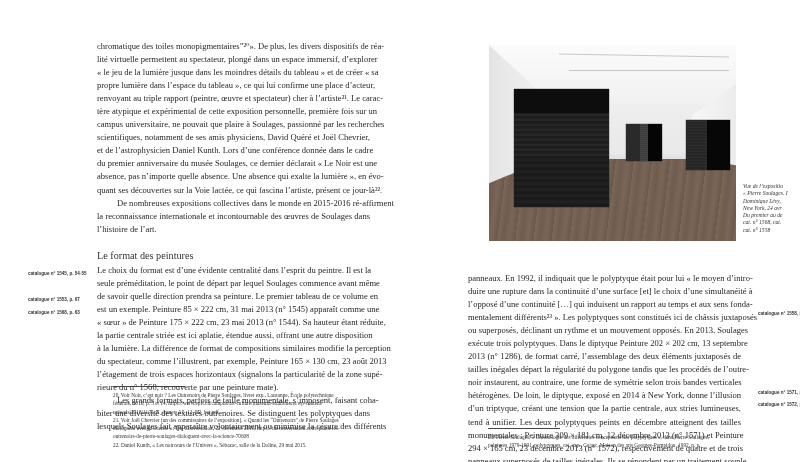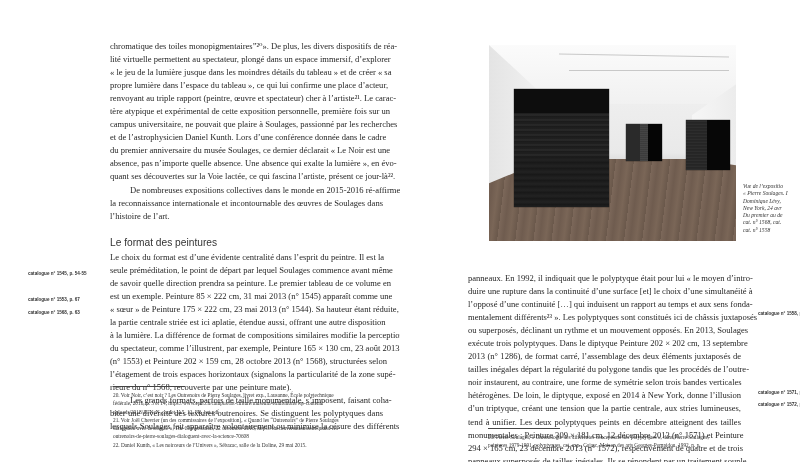--- a/index.html
+++ b/index.html
@@ -17,26 +17,26 @@
     position: absolute;
     font-size: 8.55px;
     line-height: 13.05px;
     text-align: justify;
     color: #262626;
   }
   .line { display: block; text-align: justify; text-align-last: justify; white-space: nowrap; height: 13.05px; }
   .line.last { text-align-last: left; }
   .line.indent { padding-left: 20px; }
 
-  #left-body { left: 110px; top: 40px; width: 273px; }
+  #left-body { left: 97px; top: 40px; width: 273px; }
   #right-body { left: 468px; top: 272px; width: 273px; }
 
   .section-heading {
     display: block;
-    font-family: Liberation Sans, sans-serif;
+    font-family: Liberation Serif, serif;
     font-size: 10.2px;
     color: #333;
     height: 14px;
     margin-top: 13px;
     margin-bottom: 1px;
   }
 
   .margin-note {
     position: absolute;
     font-family: "Liberation Sans", "DejaVu Sans", sans-serif;
@@ -100,41 +100,41 @@
 
   <div class="body-text" id="left-body">
     <div>
       <span class="line">chromatique des toiles monopigmentaires”²⁰». De plus, les divers dispositifs de réa-</span>
       <span class="line">lité virtuelle permettent au spectateur, plongé dans un espace immersif, d’explorer</span>
       <span class="line">« le jeu de la lumière jusque dans les moindres détails du tableau » et de créer « sa</span>
       <span class="line">propre lumière dans l’espace du tableau », ce qui lui confirme une place d’acteur,</span>
       <span class="line">renvoyant au triple rapport (peintre, œuvre et spectateur) cher à l’artiste²¹. Le carac-</span>
       <span class="line">tère atypique et expérimental de cette exposition personnelle, première fois sur un</span>
       <span class="line">campus universitaire, ne pouvait que plaire à Soulages, passionné par les recherches</span>
+      <span class="line">scientifiques, notamment de ses amis physiciens, David Quéré et Joël Chevrier,</span>
       <span class="line">et de l’astrophysicien Daniel Kunth. Lors d’une conférence donnée dans le cadre</span>
       <span class="line">du premier anniversaire du musée Soulages, ce dernier déclarait « Le Noir est une</span>
       <span class="line">absence, pas n’importe quelle absence. Une absence qui exalte la lumière », en évo-</span>
       <span class="line last">quant ses découvertes sur la Voie lactée, ce qui fascina l’artiste, présent ce jour-là²².</span>
     </div>
     <div>
       <span class="line indent">De nombreuses expositions collectives dans le monde en 2015-2016 ré-affirment</span>
       <span class="line">la reconnaissance internationale et incontournable des œuvres de Soulages dans</span>
       <span class="line last">l’histoire de l’art.</span>
     </div>
     <span class="section-heading">Le format des peintures</span>
     <div>
       <span class="line">Le choix du format est d’une évidente centralité dans l’esprit du peintre. Il est la</span>
       <span class="line">seule préméditation, le point de départ par lequel Soulages commence avant même</span>
       <span class="line">de savoir quelle direction prendra sa peinture. Le premier tableau de ce volume en</span>
       <span class="line">est un exemple. Peinture 85 × 222 cm, 31 mai 2013 (n° 1545) apparaît comme une</span>
       <span class="line">« sœur » de Peinture 175 × 222 cm, 23 mai 2013 (n° 1544). Sa hauteur étant réduite,</span>
       <span class="line">la partie centrale striée est ici aplatie, étendue aussi, offrant une autre disposition</span>
       <span class="line">à la lumière. La différence de format de compositions similaires modifie la perception</span>
       <span class="line">du spectateur, comme l’illustrent, par exemple, Peinture 165 × 130 cm, 23 août 2013</span>
-      <span class="line">(n° 1553) et Peinture 202 × 159 cm, 28 octobre 2013 (n° 1568), structurées selon</span>
       <span class="line">l’étagement de trois espaces horizontaux (signalons la particularité de la zone supé-</span>
       <span class="line last">rieure du n° 1568, recouverte par une peinture mate).</span>
     </div>
     <div>
       <span class="line indent">Les grands formats, parfois de taille monumentale, s’imposent, faisant coha-</span>
       <span class="line">biter une diversité des textures outrenoires. Se distinguent les polyptyques dans</span>
       <span class="line">lesquels Soulages fait apparaître volontairement ou minimise la césure des différents</span>
     </div>
   </div>
 

